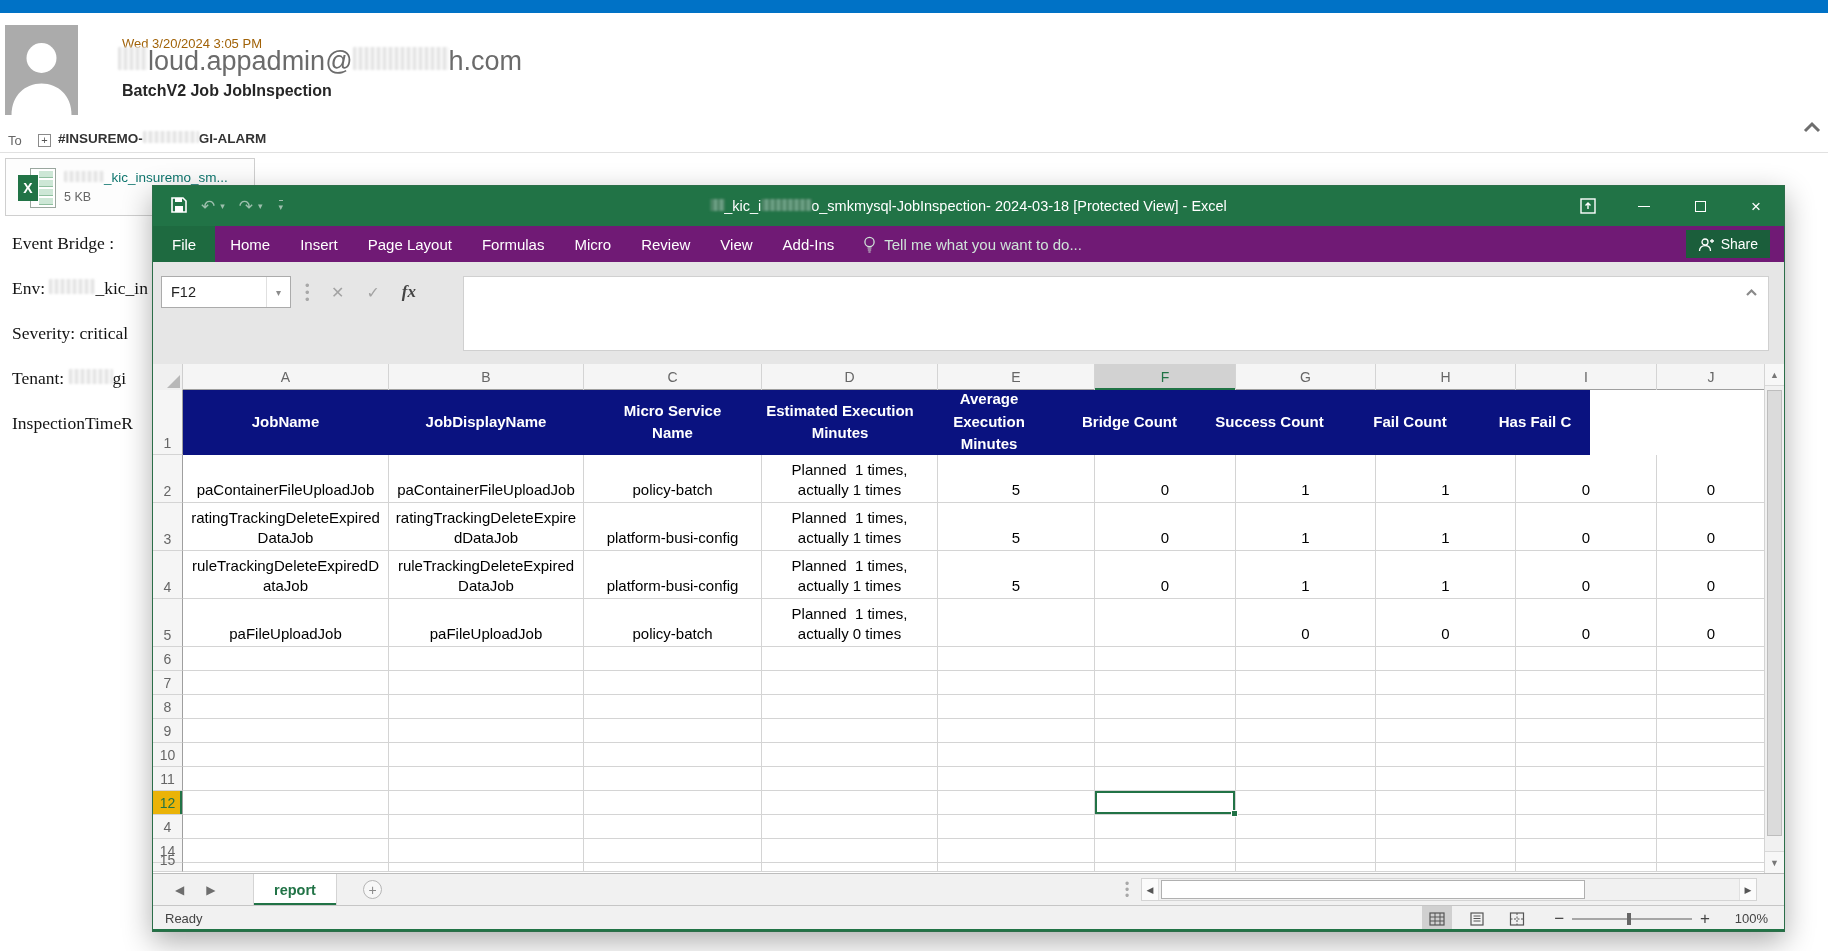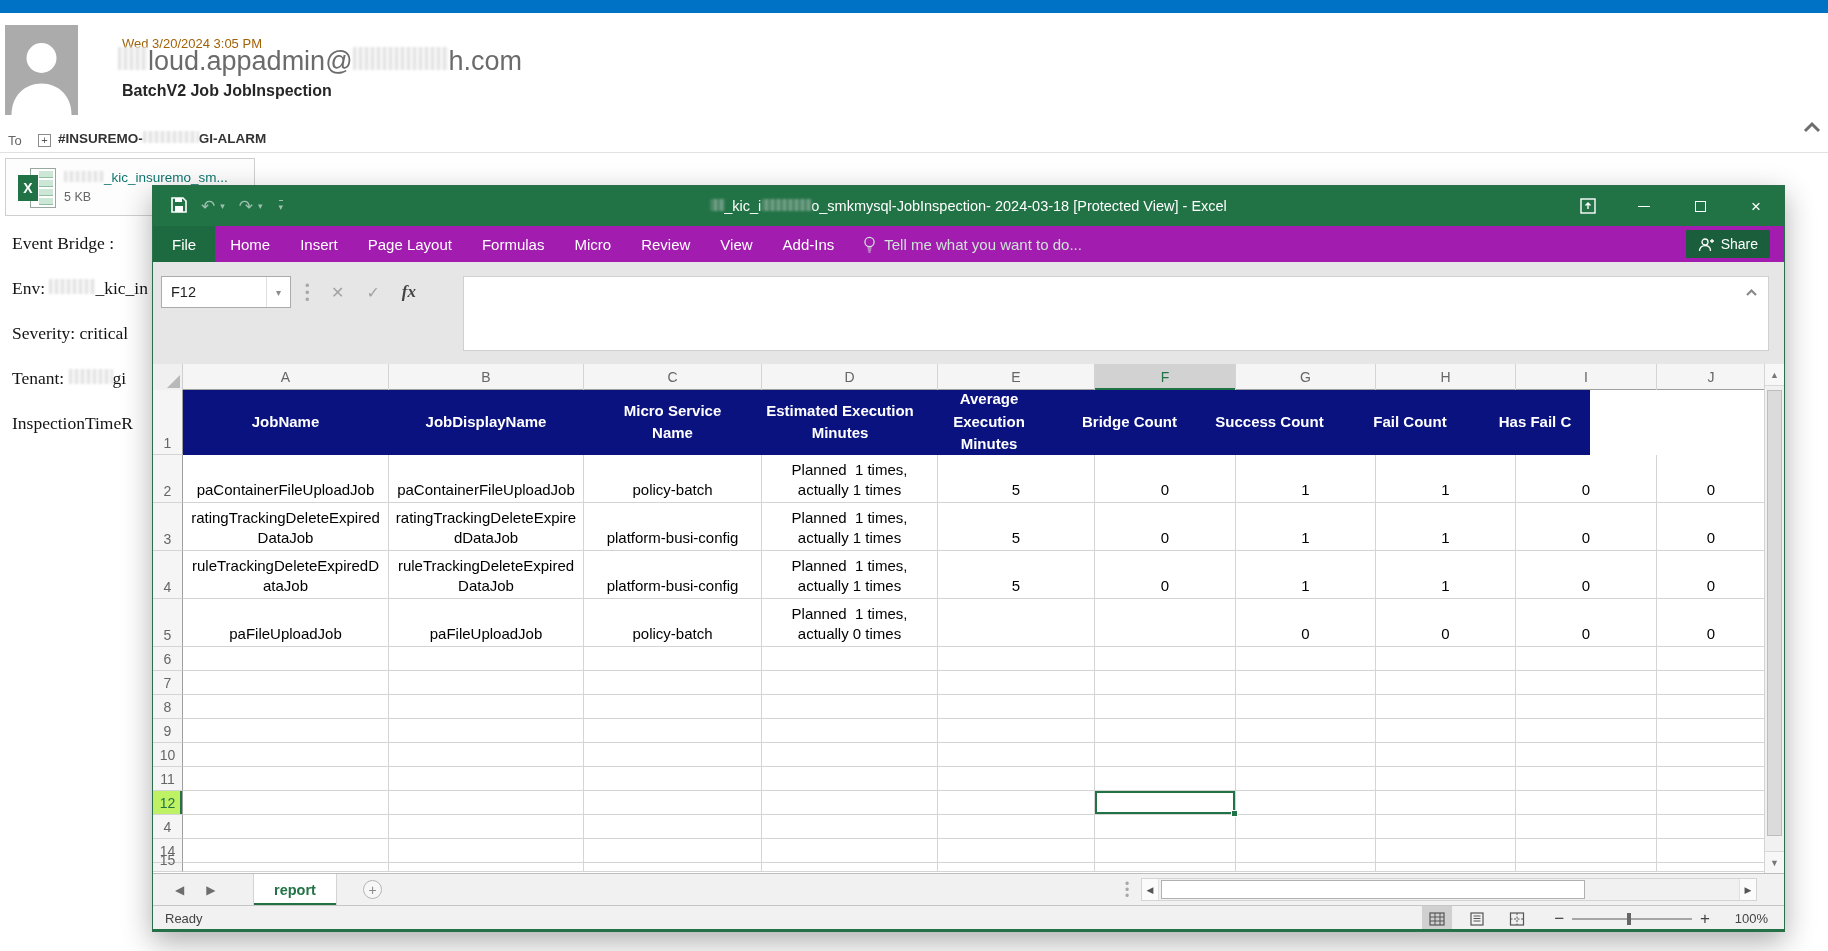--- a/index.html
+++ b/index.html
@@ -44,21 +44,21 @@
   .qat .qbtn { color:#fff; font-size:17px; line-height:1; }
   .qat .dim { color:#9dbfad; }
   .qat .tiny { font-size:9px; color:#9dbfad; margin-left:-9px; }
   .xl-title { position:absolute; left:50%; top:0; transform:translateX(-50%); height:40px; line-height:40px; color:#fff; font-size:14.5px; white-space:nowrap; }
   .win-ctrls { position:absolute; right:0; top:0; height:40px; display:flex; }
   .win-ctrls .wbtn { width:56px; height:40px; display:flex; align-items:center; justify-content:center; color:#fff; }
   .wbtn .minline { width:12px; height:0; border-top:1.5px solid #fff; }
   .wbtn .maxbox { width:11px; height:11px; border:1.5px solid #fff; }
   .wbtn .xchar { font-size:17px; line-height:1; }
 
-  .xl-ribbonrow { position:absolute; left:0; top:40px; width:100%; height:36px; background:#a21caf; display:flex; align-items:stretch; }
+  .xl-ribbonrow { position:absolute; left:0; top:40px; width:100%; height:36px; background:#701a75; display:flex; align-items:stretch; }
   .rtab { color:#fff; font-size:15px; padding:0 15px; display:flex; align-items:center; }
   .rtab.file { background:#1e6a40; padding:0 19px; }
   .tellme { display:flex; align-items:center; gap:8px; color:#cfe3d8; font-size:15px; padding:0 14px; }
   .share-btn { position:absolute; right:14px; top:4px; height:28px; background:#1b5e3b; color:#fff; font-size:14px;
                display:flex; align-items:center; gap:7px; padding:0 12px; }
 
   .xl-formula { position:absolute; left:0; top:76px; width:100%; height:102px; background:#E6E6E6; }
   .namebox { position:absolute; left:8px; top:14px; width:130px; height:32px; background:#fff; border:1px solid #ababab; display:flex; align-items:center; }
   .namebox .nval { flex:1; padding-left:9px; font-size:14.5px; color:#222; }
   .namebox .ndrop { width:24px; height:100%; display:flex; align-items:center; justify-content:center; color:#8b8b8b; font-size:10px; }
@@ -71,21 +71,21 @@
 
   .xl-grid { position:absolute; left:0; top:178px; width:1613px; height:509px; background:#fff; overflow:hidden; }
   .col-strip { display:flex; height:26px; background:#f5f5f5; border-bottom:1px solid #9f9f9f; }
   .corner { width:30px; height:26px; background:#f0f0f0; border-right:1px solid #cfcfcf; position:relative; }
   .corner .tri { position:absolute; right:2px; bottom:2px; width:0; height:0; border-left:13px solid transparent; border-bottom:13px solid #b8b8b8; }
   .col-h { height:26px; display:flex; align-items:center; justify-content:center; font-size:14px; color:#666; border-right:1px solid #d4d4d4; }
   .col-h.active { background:#d2d2d2; color:#217346; box-shadow: inset 0 -2px 0 #217346; }
   .grow { display:flex; }
   .row-h { width:30px; display:flex; align-items:flex-end; justify-content:center; font-size:14px; color:#666; background:#f5f5f5;
            border-right:1px solid #9f9f9f; border-bottom:1px solid #d4d4d4; padding-bottom:3px; }
-  .row-h.active { background:#bef264; color:#217346; box-shadow: inset -2px 0 0 #217346; }
+  .row-h.active { background:#eab308; color:#217346; box-shadow: inset -2px 0 0 #217346; }
   .cell { display:flex; align-items:flex-end; justify-content:center; text-align:center; font-size:15px; color:#000;
           border-right:1px solid #d4d4d4; border-bottom:1px solid #d4d4d4; line-height:1.3; padding:0 4px 3px 4px; white-space:pre-wrap; }
   .cell.cA, .cell.cB { padding-left:6px; padding-right:6px; word-break:break-all; }
   .cell.cC, .cell.cD { padding-left:18px; padding-right:18px; }
   .cell.hcell { align-items:center; background:#0a1280; color:#fff; font-weight:bold; border-right:1px solid #0a1280; border-bottom:1px solid #0a1280; line-height:1.5; padding-bottom:0; }
   .cell.sel { box-shadow: inset 0 0 0 2px #217346; position:relative; }
   .cell.sel .handle { position:absolute; right:-3px; bottom:-3px; width:7px; height:7px; background:#217346; border:1px solid #fff; }
 
   .vscroll { position:absolute; right:0; top:178px; width:20px; height:509px; background:#f1f1f1; border-left:1px solid #d4d4d4; }
   .vscroll .sbtn { position:absolute; left:0; width:19px; height:22px; display:flex; align-items:center; justify-content:center; font-size:9px; color:#777; background:#f7f7f7; border-bottom:1px solid #d9d9d9; }

